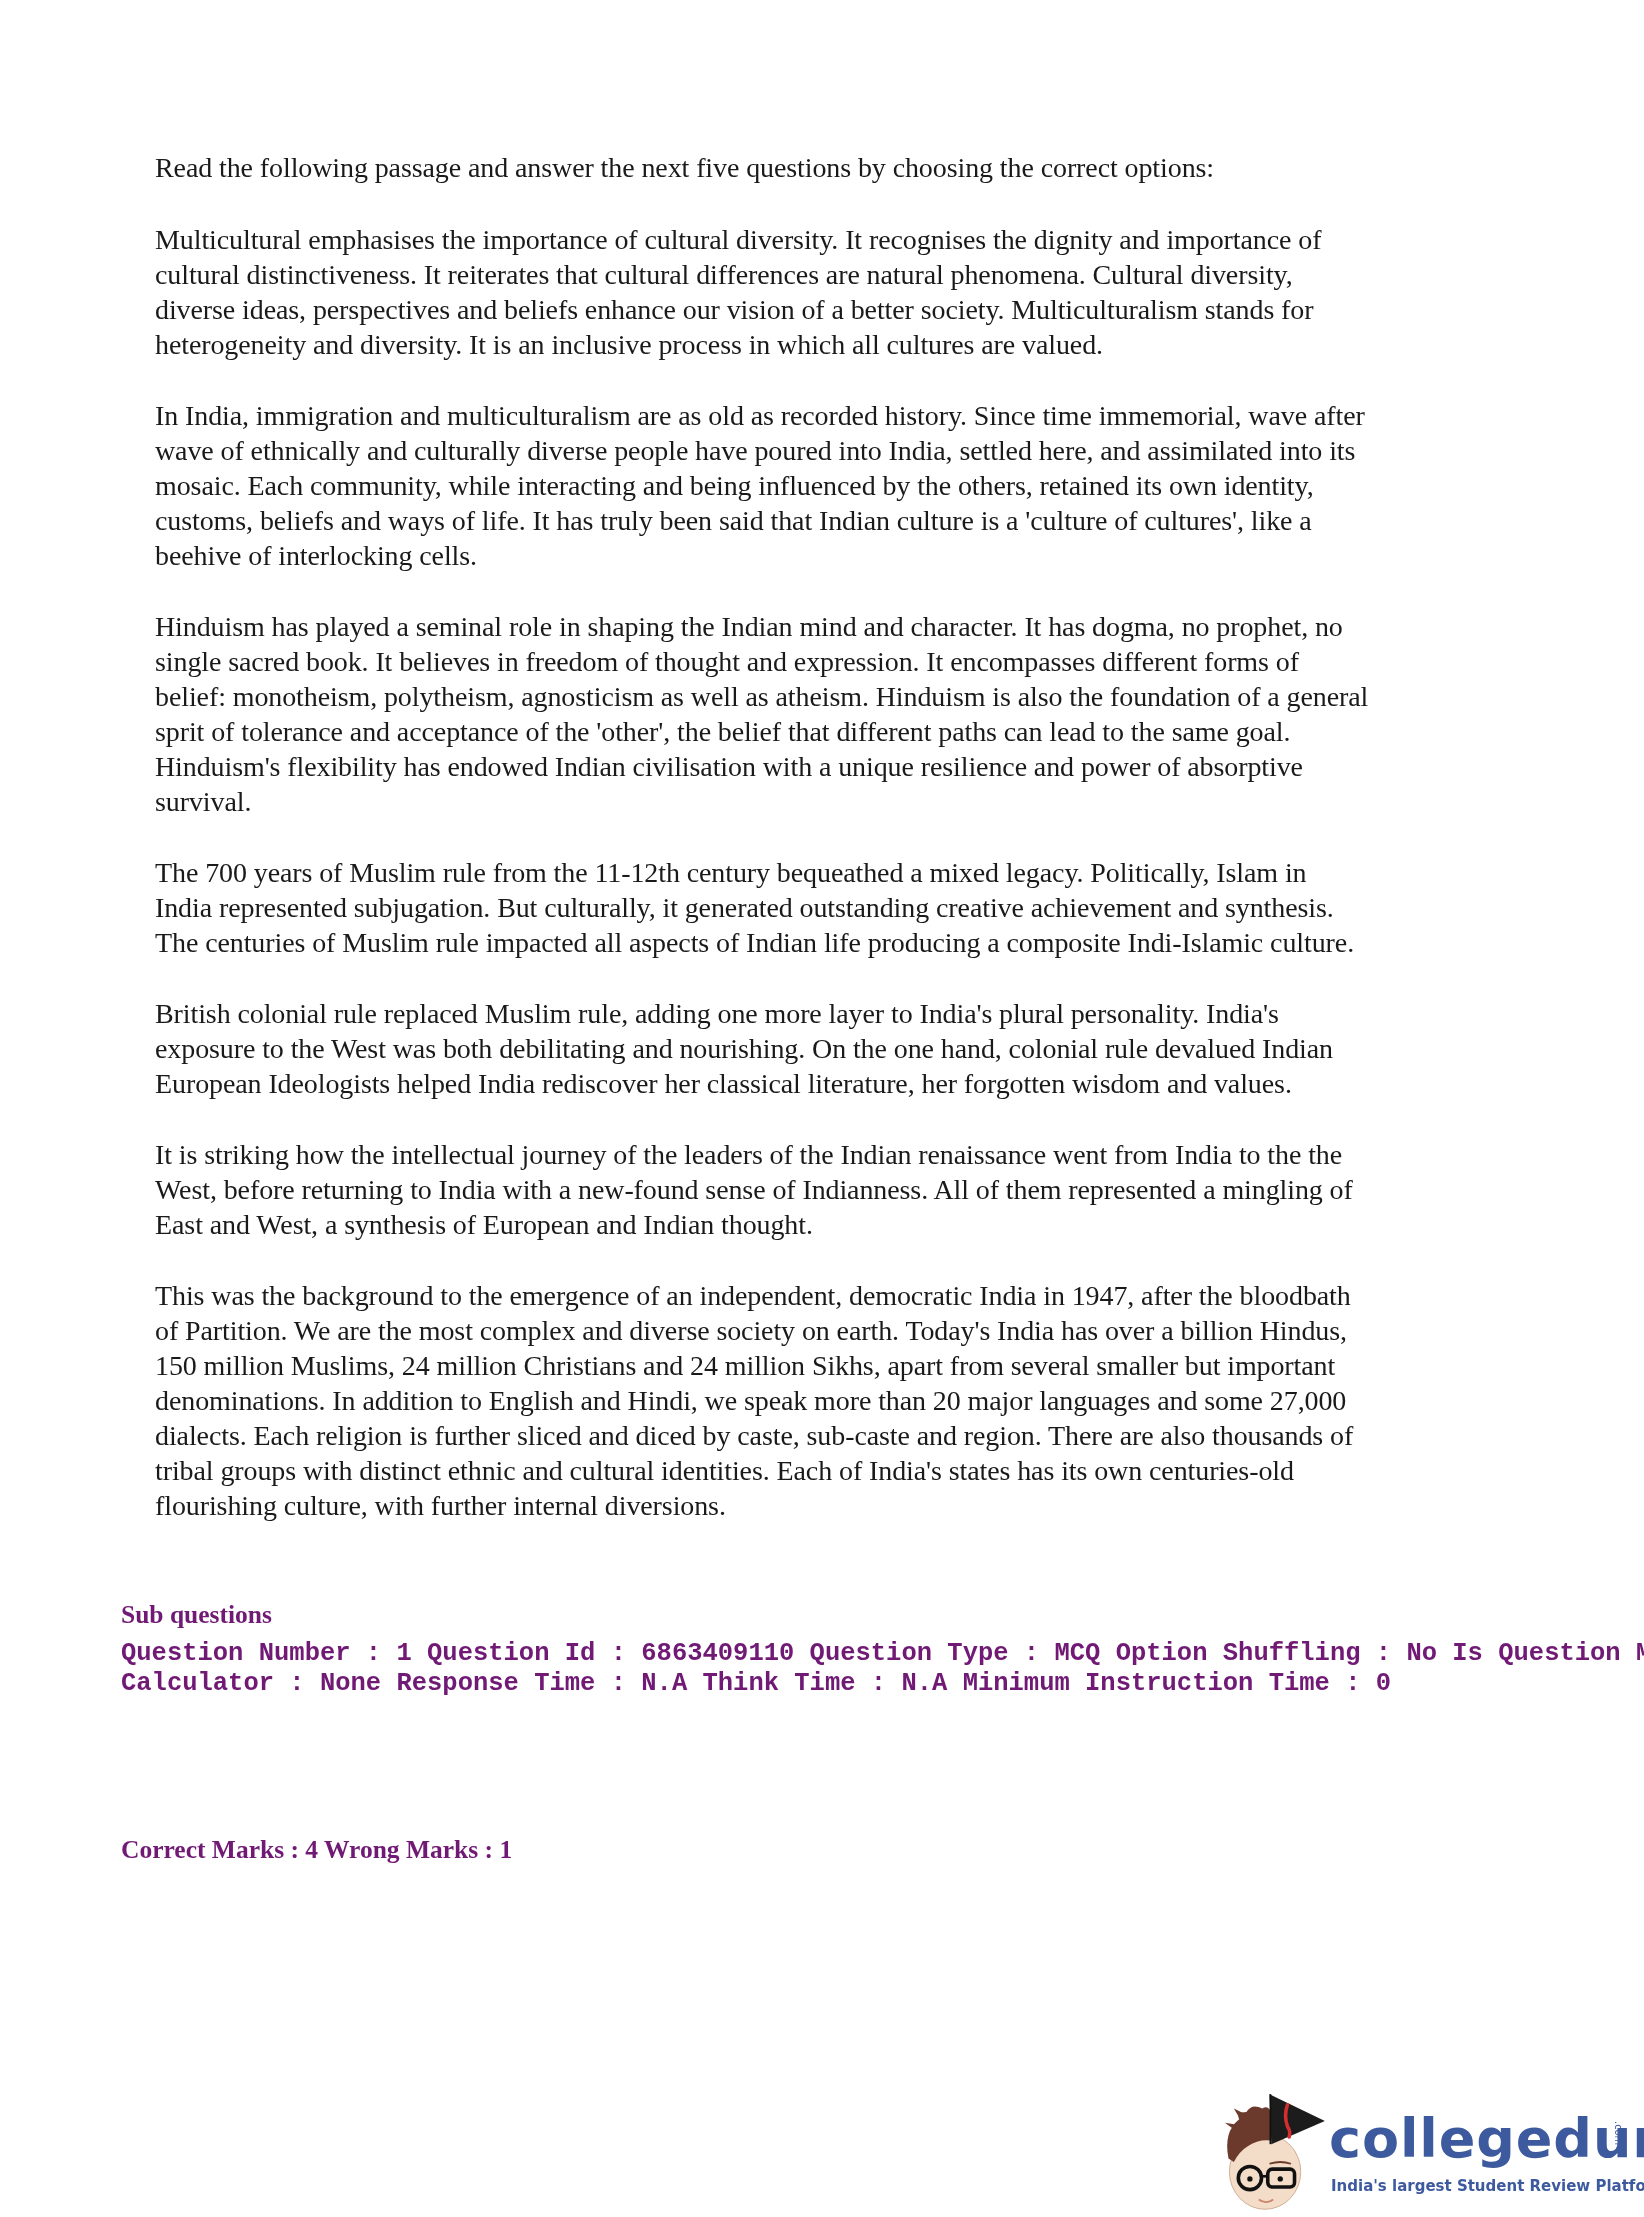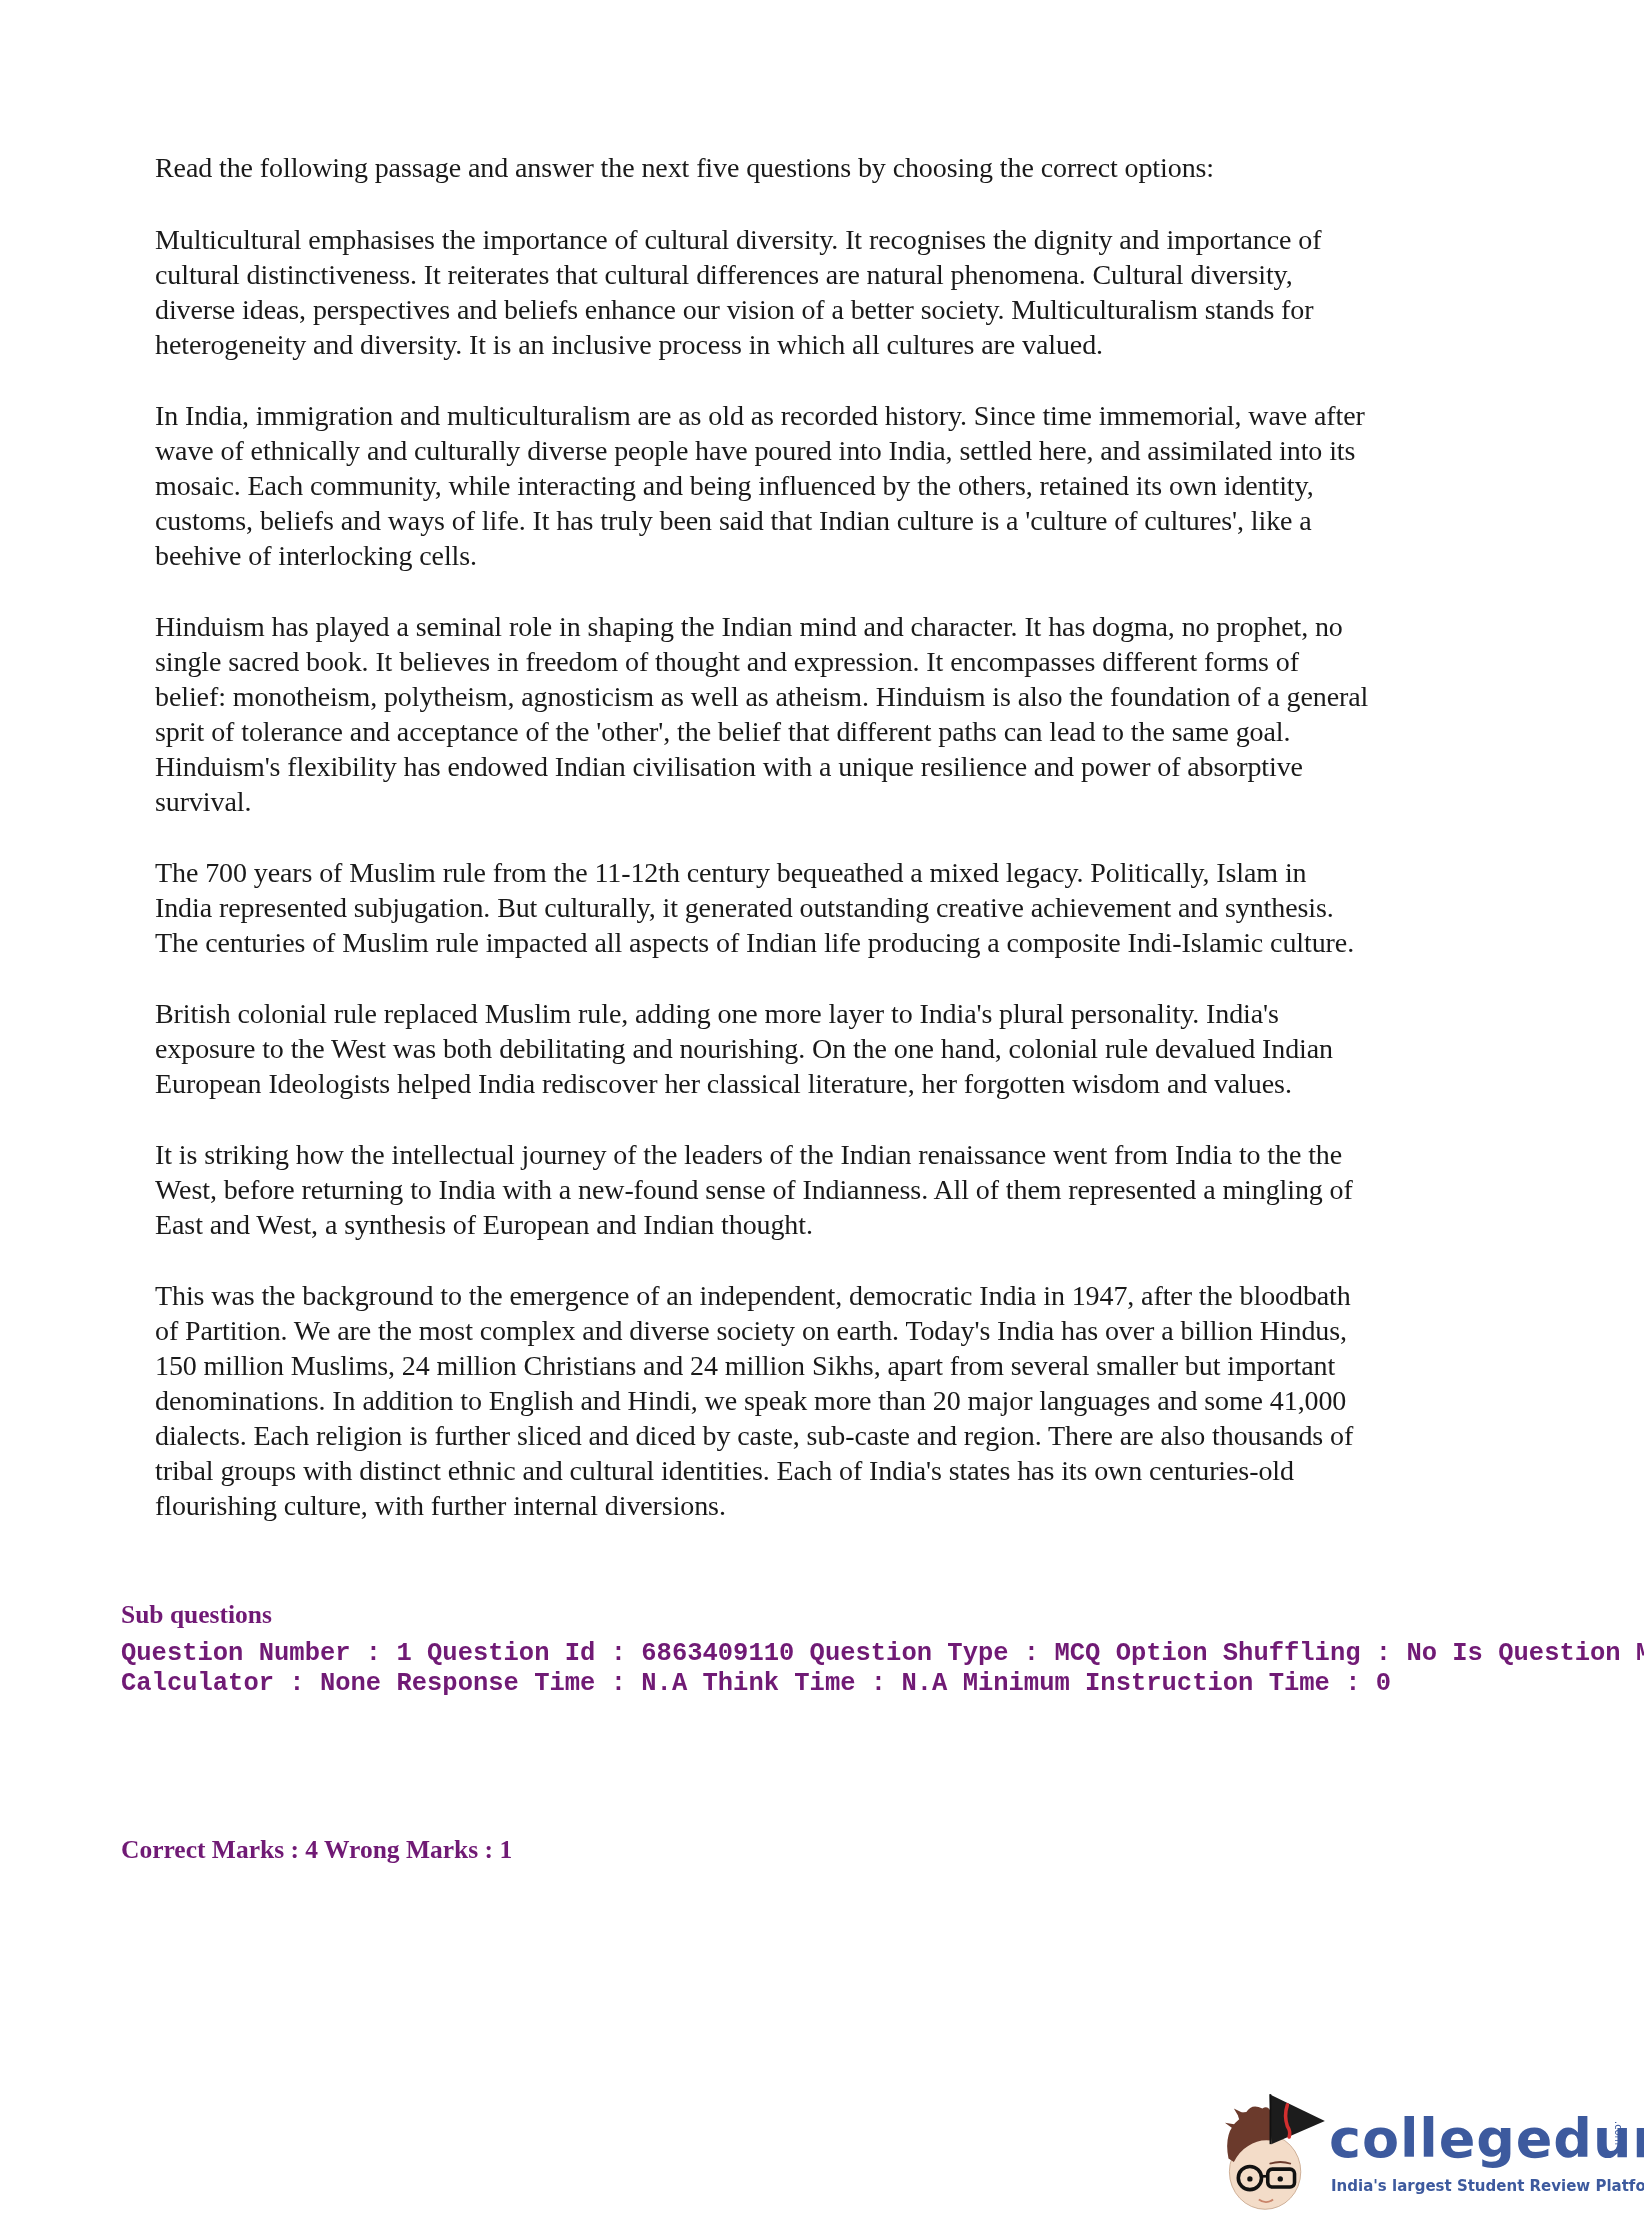--- a/index.html
+++ b/index.html
@@ -140,21 +140,21 @@
   <div class="para">
     <span class="line">It is striking how the intellectual journey of the leaders of the Indian renaissance went from India to the the</span>
     <span class="line">West, before returning to India with a new-found sense of Indianness. All of them represented a mingling of</span>
     <span class="line">East and West, a synthesis of European and Indian thought.</span>
   </div>
 
   <div class="para">
     <span class="line">This was the background to the emergence of an independent, democratic India in 1947, after the bloodbath</span>
     <span class="line">of Partition. We are the most complex and diverse society on earth. Today's India has over a billion Hindus,</span>
     <span class="line">150 million Muslims, 24 million Christians and 24 million Sikhs, apart from several smaller but important</span>
-    <span class="line">denominations. In addition to English and Hindi, we speak more than 20 major languages and some 41,000</span>
+    <span class="line">denominations. In addition to English and Hindi, we speak more than 20 major languages and some 27,000</span>
     <span class="line">dialects. Each religion is further sliced and diced by caste, sub-caste and region. There are also thousands of</span>
     <span class="line">tribal groups with distinct ethnic and cultural identities. Each of India's states has its own centuries-old</span>
     <span class="line">flourishing culture, with further internal diversions.</span>
   </div>
 </div>
 
 <div id="sub-q" class="meta">Sub questions</div>
 
 <div id="q-info" class="meta">
   <span class="l2">Question Number : 1 Question Id : 6863409110 Question Type : MCQ Option Shuffling : No Is Question Mandatory : No</span>

